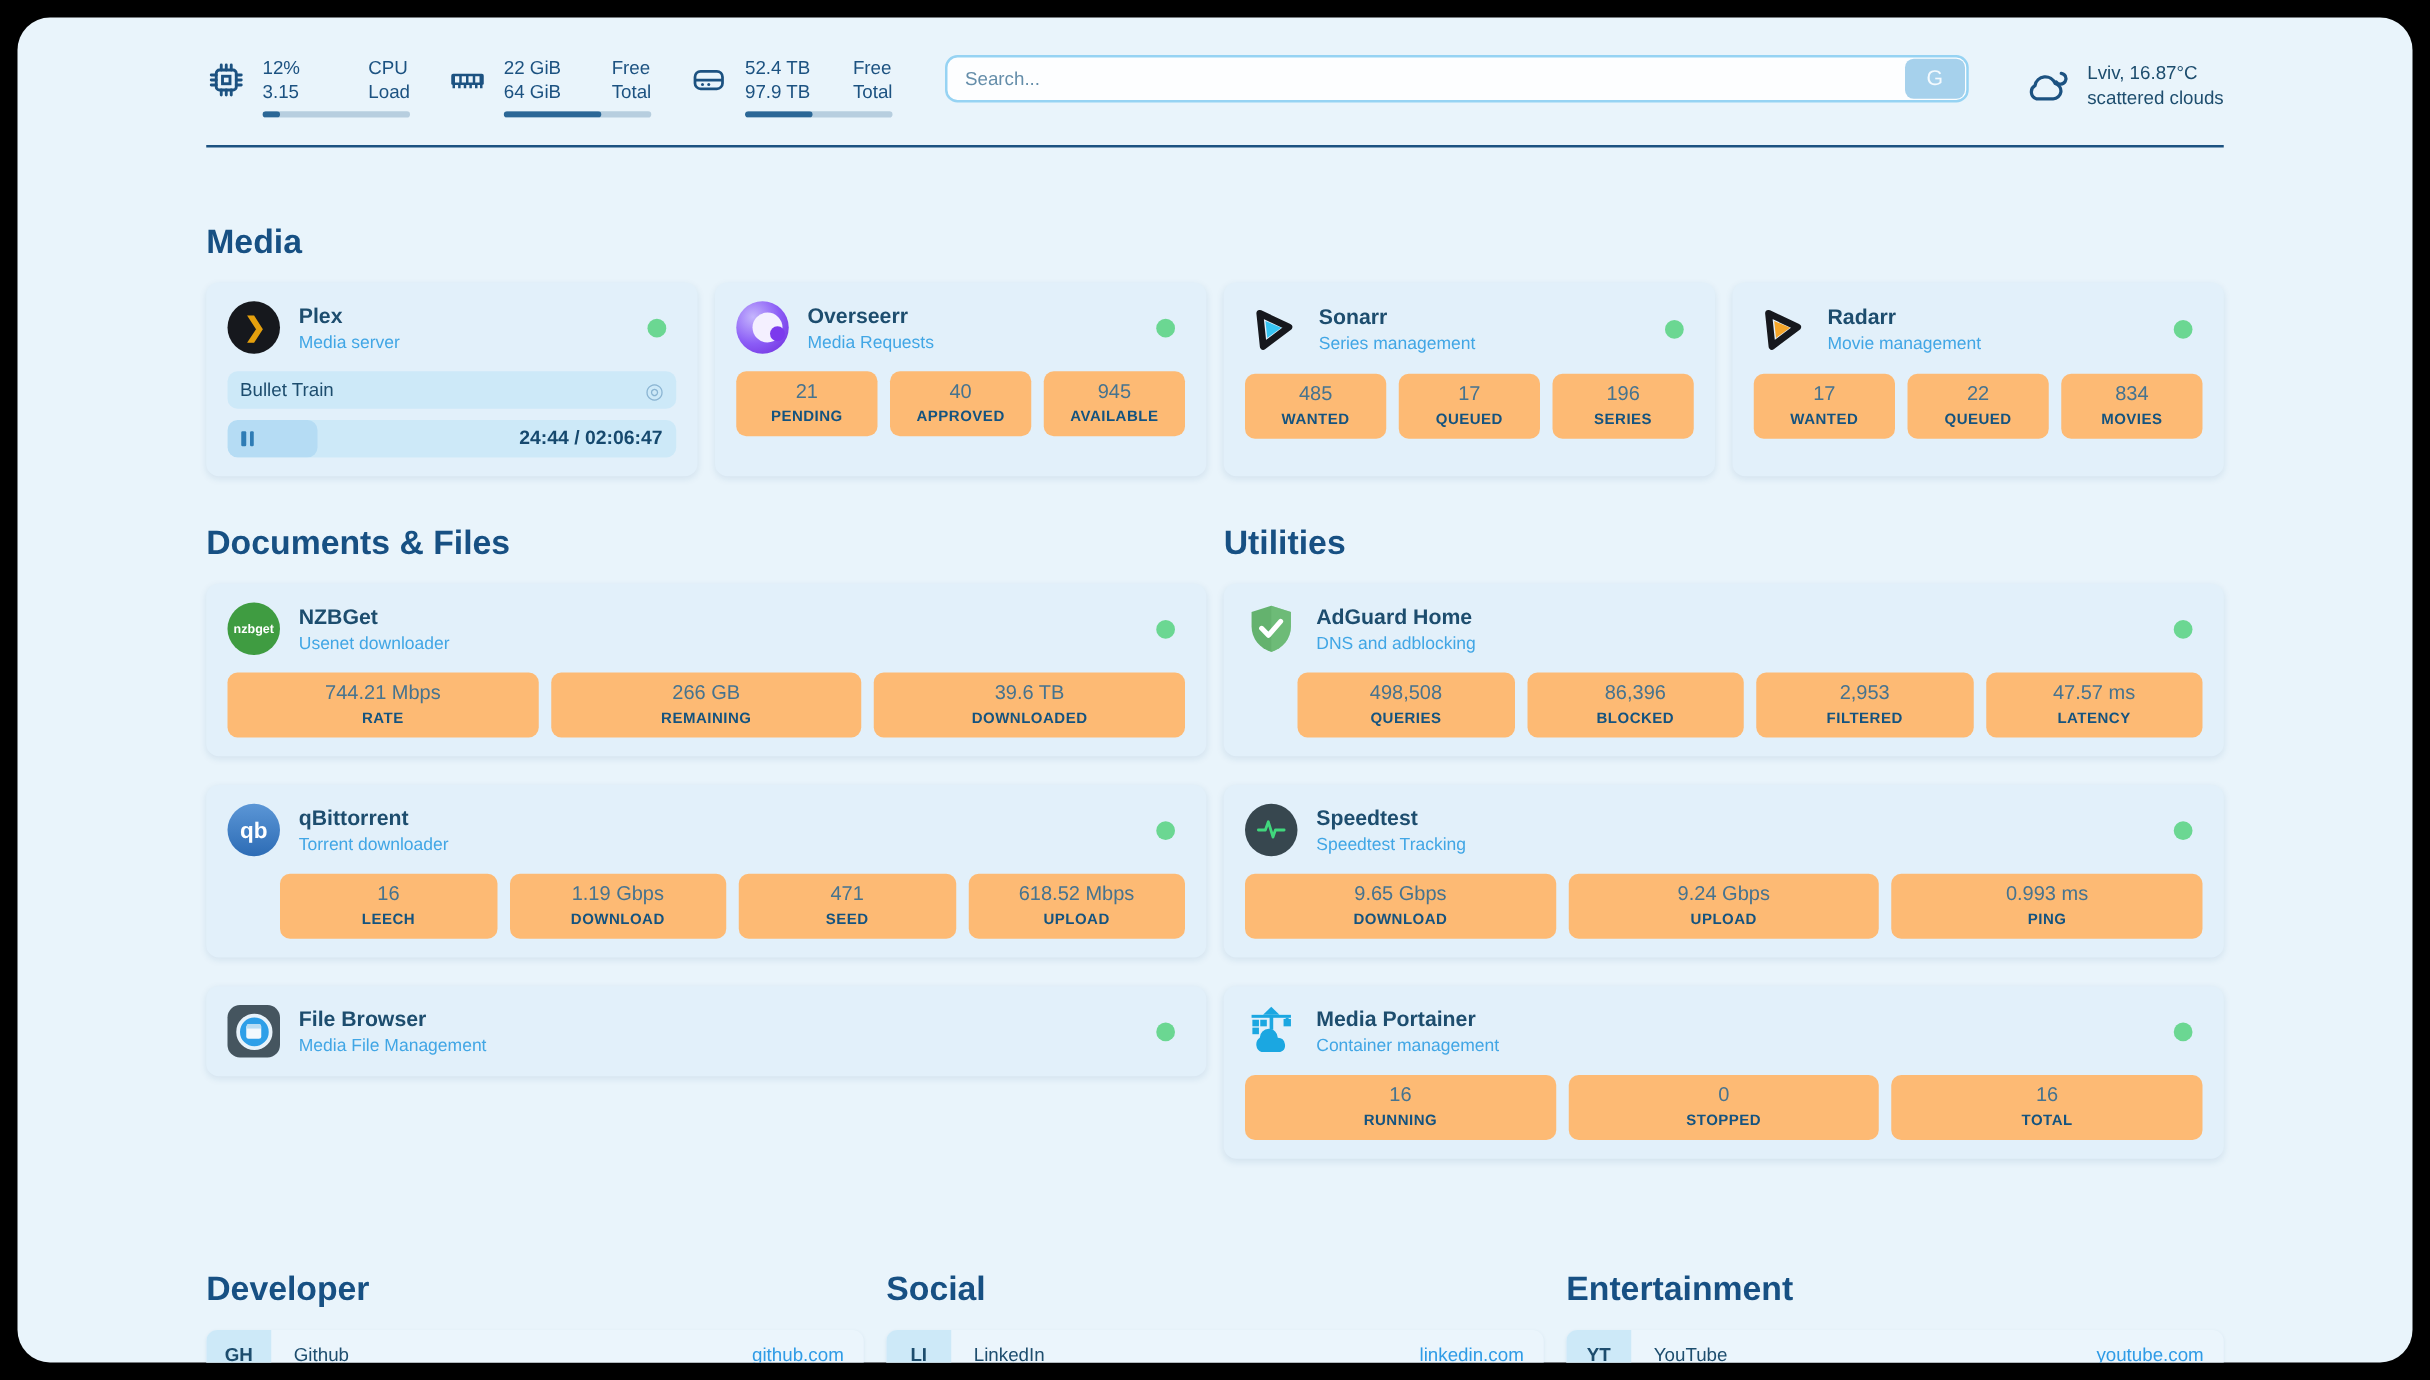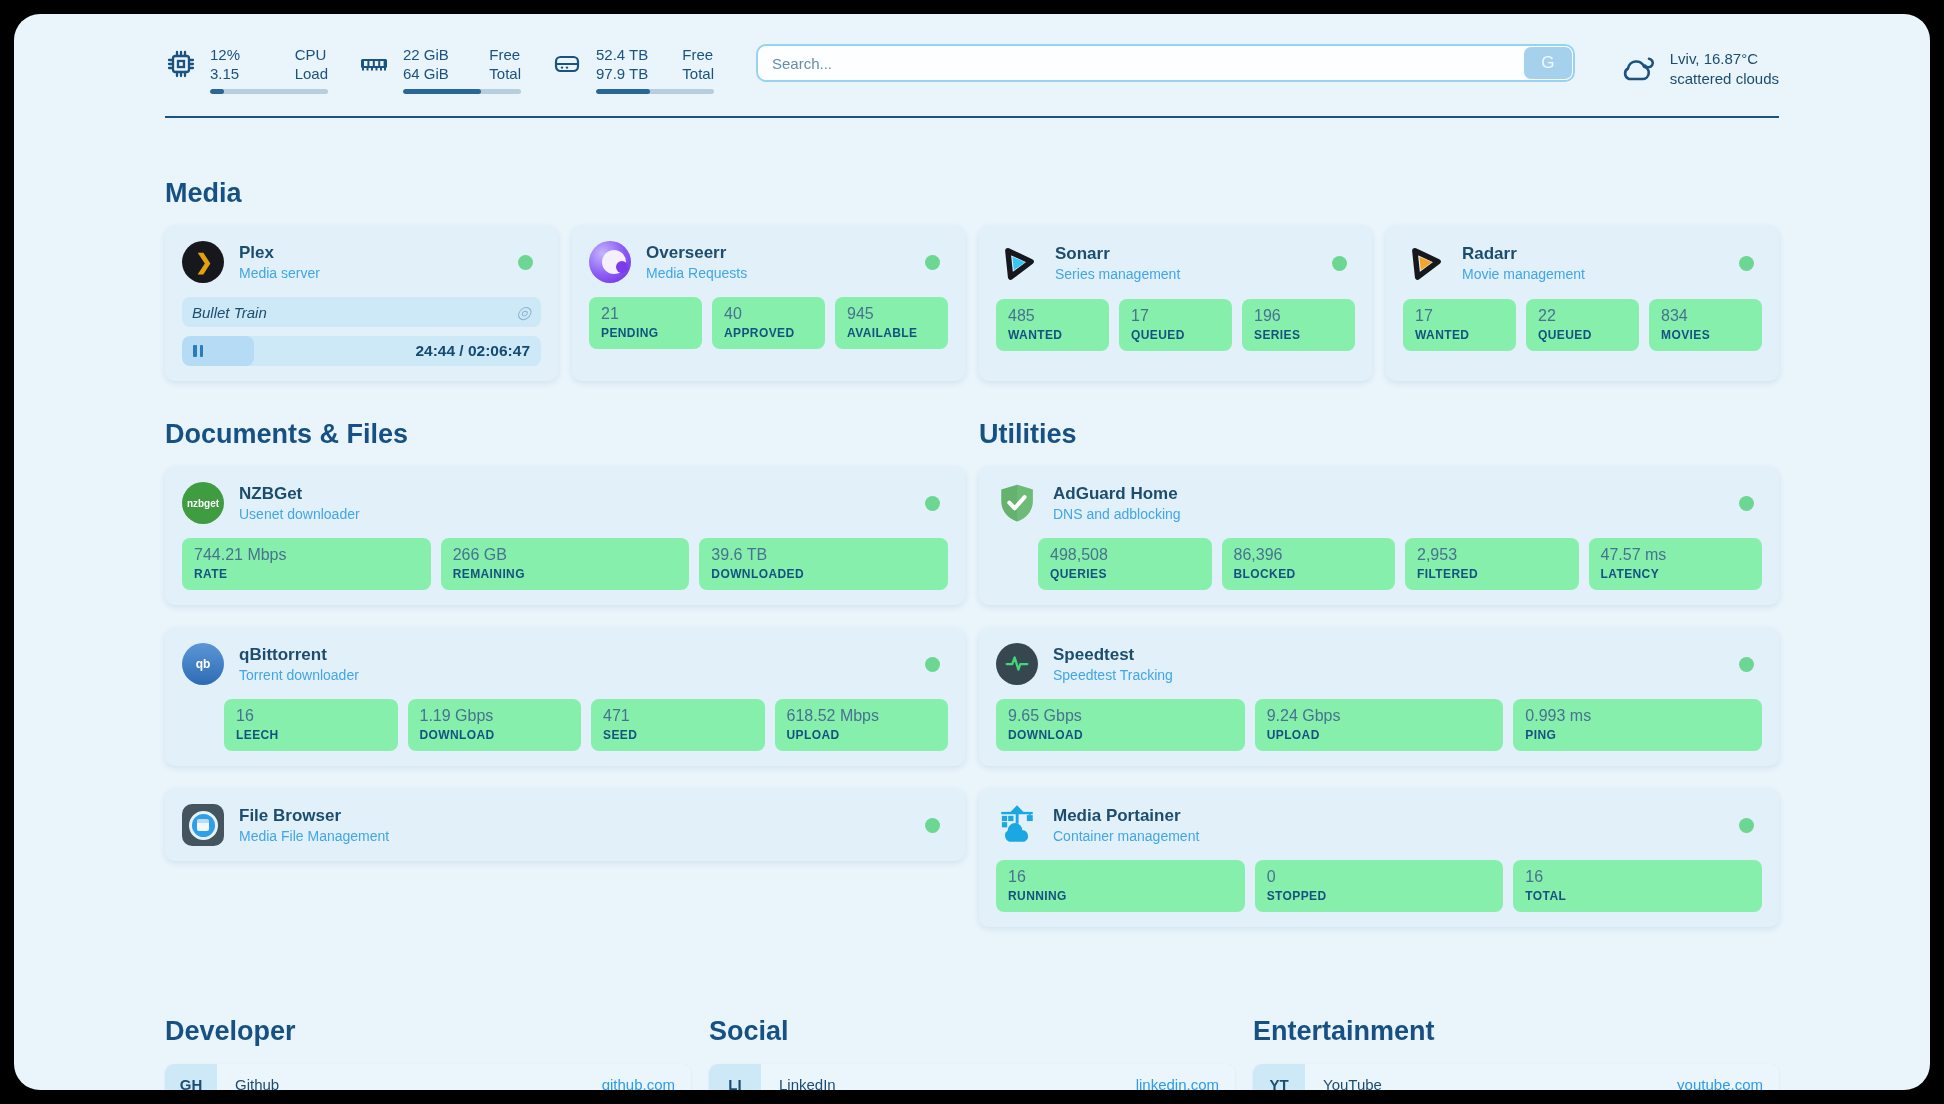--- a/index.html
+++ b/index.html
@@ -58,28 +58,28 @@
   .col .card { margin-bottom: 23px; }
   .app-header { display: flex; align-items: center; gap: 15px; }
   .app-titles { display: flex; flex-direction: column; gap: 2px; }
   .app-name { font-size: 17px; font-weight: 600; color: #1d4d6e; }
   .app-sub { font-size: 14px; color: #41a6e5; }
   .status-dot { width: 15px; height: 15px; border-radius: 50%; background: #6bd792; margin-left: auto; margin-right: 8px; flex: 0 0 auto; }
 
   .tiles { display: grid; gap: 10px; margin-top: 14px; }
   .tiles.c3 { grid-template-columns: repeat(3, 1fr); }
   .tiles.c4 { grid-template-columns: repeat(4, 1fr); margin-left: 42px; }
-  .tile { background: #86efac; border-radius: 8px; padding: 8px 12px 9px; }
+  .tile { background: #fdba74; border-radius: 8px; text-align: center; padding: 8px 12px 9px; }
   .tile-value { font-size: 16px; color: #46738f; }
   .tile-label { font-size: 12px; font-weight: 700; color: #14537f; letter-spacing: .4px; margin-top: 3px; }
 
   
   .track-row {
     margin-top: 14px; height: 30px; background: #cde9f8; border-radius: 8px;
-    display: flex; align-items: center; padding: 0 10px; font-size: 15px; color: #1d4d6e; font-style: italic;
+    display: flex; align-items: center; padding: 0 10px; font-size: 15px; color: #1d4d6e;
   }
   .track-target { margin-left: auto; color: #8ab4d2; font-size: 17px; line-height: 1; }
   .player-row {
     margin-top: 9px; height: 30px; background: #cde9f8; border-radius: 8px;
     position: relative; overflow: hidden; display: flex; align-items: center;
   }
   .player-fill { position: absolute; left: 0; top: 0; bottom: 0; background: #b5dcf4; border-radius: 8px; }
   .pause-icon { display: flex; gap: 3px; margin-left: 11px; position: relative; z-index: 1; }
   .pause-icon i { display: block; width: 3.5px; height: 12px; background: #2e7cb5; border-radius: 1px; }
   .player-time { margin-left: auto; margin-right: 11px; position: relative; z-index: 1; font-size: 15.5px; font-weight: 700; color: #16496e; }
@@ -88,21 +88,21 @@
   .icon-circle { width: 42px; height: 42px; border-radius: 50%; display: flex; align-items: center; justify-content: center; flex: 0 0 auto; }
   .plex-bg { background: #16181d; }
   .plex-bg span { color: #e5a00d; font-size: 21px; font-weight: 700; transform: translateX(1px); }
   .ovsr-bg { background: radial-gradient(circle at 32% 30%, #c4b5fd 0%, #8b5cf6 52%, #6d28d9 100%); position: relative; overflow: hidden; }
   .ovsr-eye { position: absolute; width: 24px; height: 24px; border-radius: 50%; background: #f4f0ff; left: 13px; top: 9px; }
   .ovsr-pupil { position: absolute; width: 12px; height: 12px; border-radius: 50%; background: #7c3aed; left: 14px; top: 11px; }
   .arr-icon { width: 44px; height: 44px; flex: 0 0 auto; transform: rotate(-6deg); }
   .nzb-bg { background: #3f9c41; }
   .nzb-bg span { color: #fff; font-size: 10px; font-weight: 700; }
   .qb-bg { background: linear-gradient(180deg, #5b96d6, #2d6cb5); }
-  .qb-bg span { color: #fff; font-size: 12px; font-weight: 600; }
+  .qb-bg span { color: #fff; font-size: 18px; font-weight: 600; }
   .fb-square { width: 42px; height: 42px; border-radius: 10px; background: #45555f; display: flex; align-items: center; justify-content: center; flex: 0 0 auto; }
   .fb-circle { width: 29px; height: 29px; border-radius: 50%; background: #2e9fe8; border: 3px solid #e7f2fa; display: flex; align-items: center; justify-content: center; }
   .fb-floppy { width: 12px; height: 12px; border-radius: 2px; background: #f2f8fd; border-top: 4px solid #b9ddf4; }
   .shield-icon, .portainer-icon { width: 42px; height: 42px; flex: 0 0 auto; }
   .speed-bg { background: #37474f; }
 
   
   .bookmarks { display: grid; grid-template-columns: repeat(3, 1fr); gap: 18px; margin-top: 66px; }
   .bm-title { margin-bottom: 16px; }
   .link-row {

